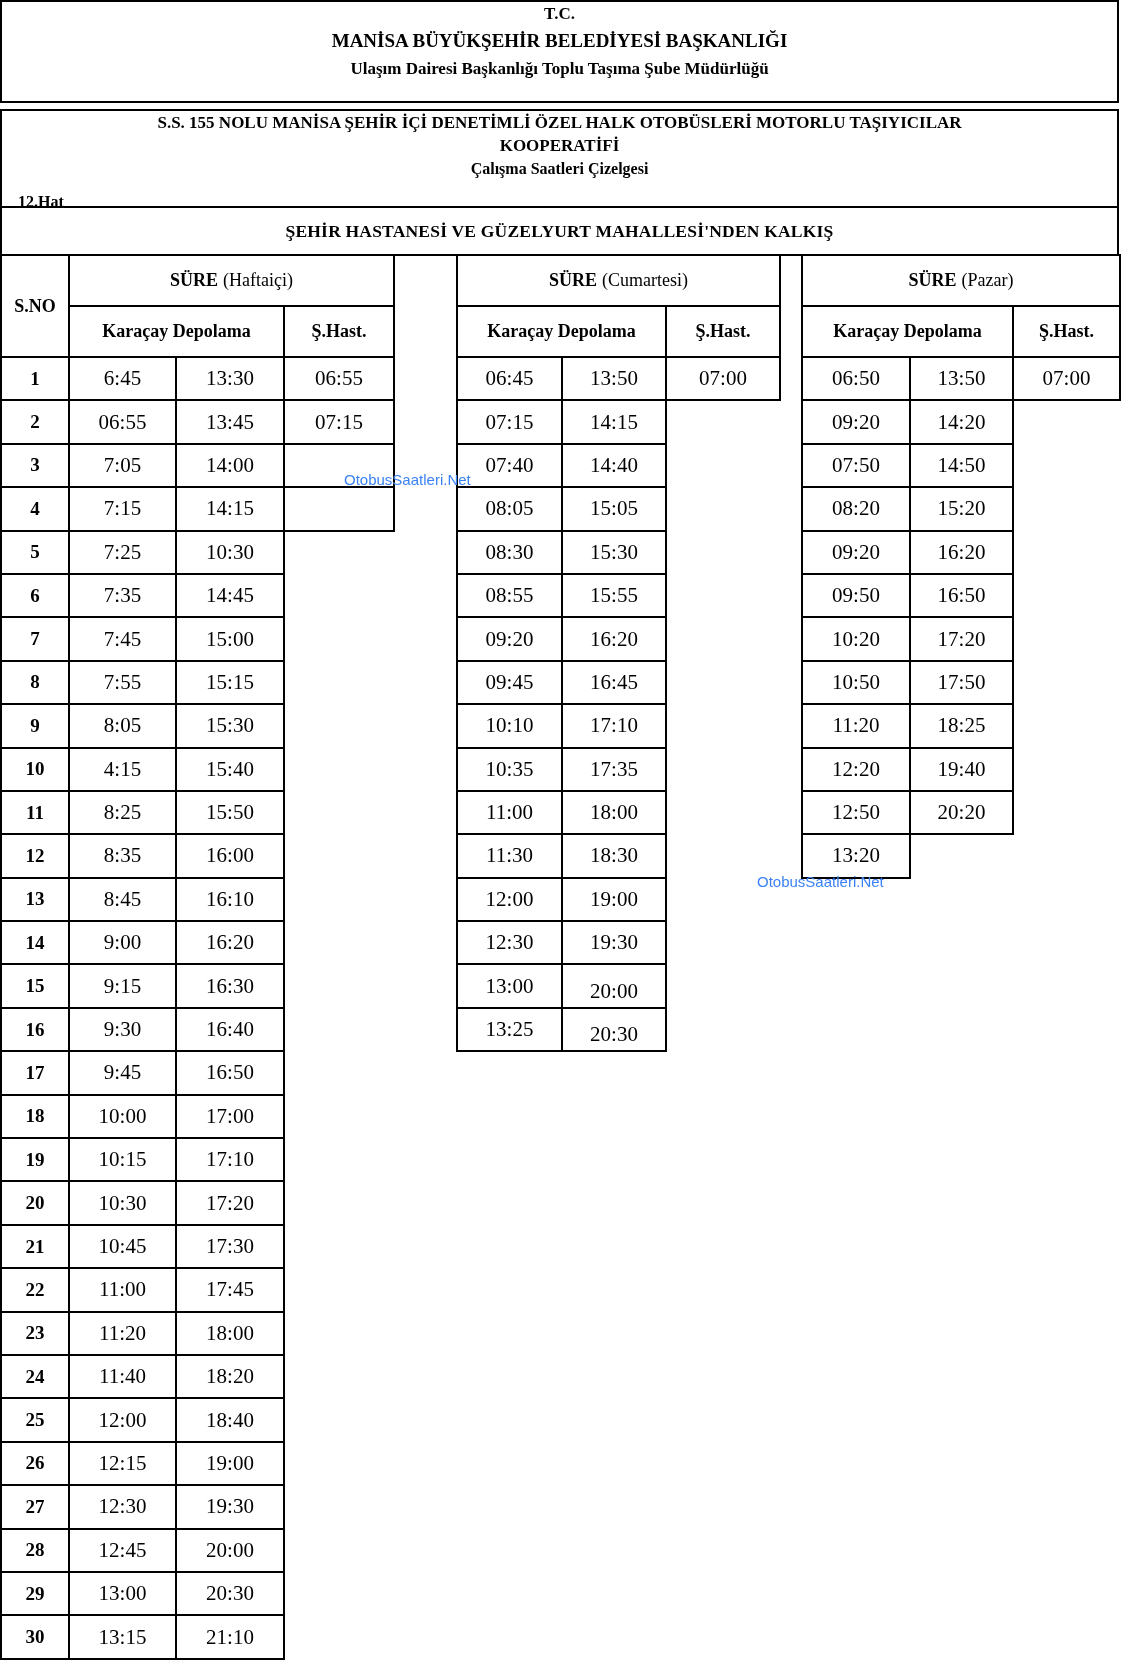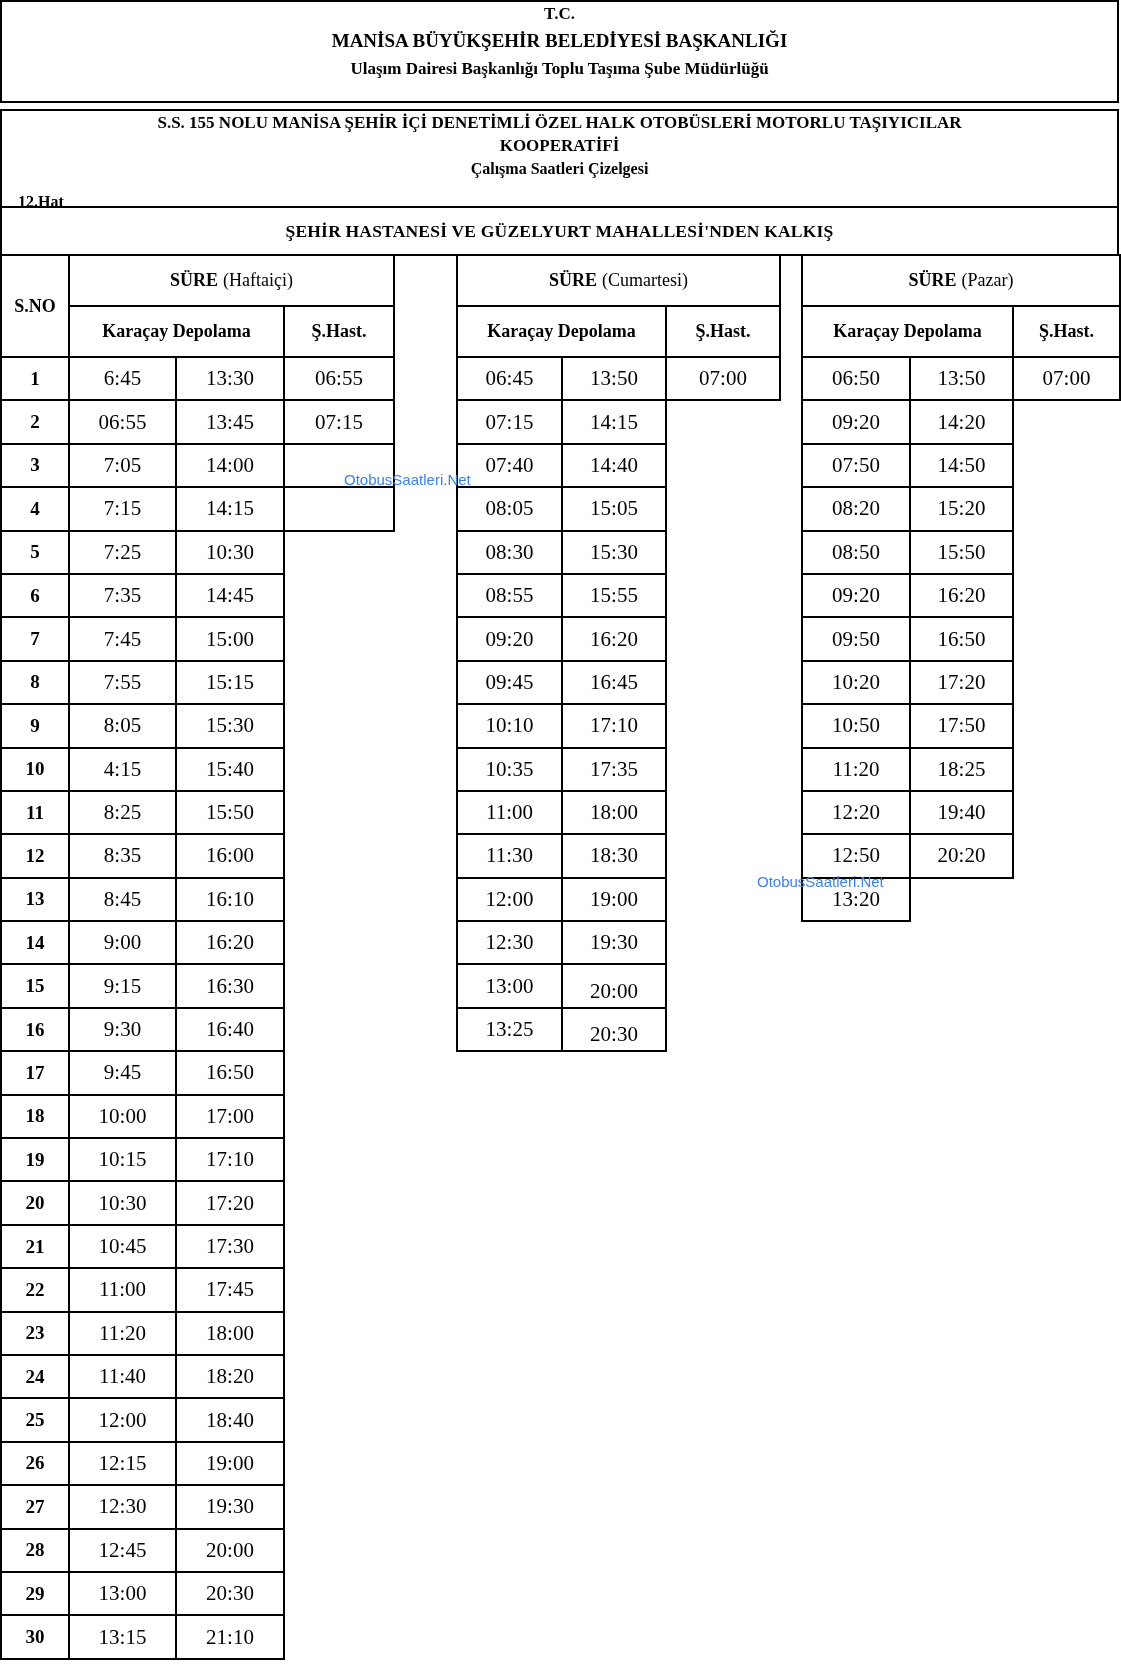--- a/index.html
+++ b/index.html
@@ -379,24 +379,20 @@
         </tr>
         <tr class="r">
           <td class="t">07:50</td>
           <td class="t">14:50</td>
         </tr>
         <tr class="r">
           <td class="t">08:20</td>
           <td class="t">15:20</td>
         </tr>
         <tr class="r">
-          <td class="t">08:50</td>
-          <td class="t">15:50</td>
-        </tr>
-        <tr class="r">
           <td class="t">09:20</td>
           <td class="t">16:20</td>
         </tr>
         <tr class="r">
           <td class="t">09:50</td>
           <td class="t">16:50</td>
         </tr>
         <tr class="r">
           <td class="t">10:20</td>
           <td class="t">17:20</td>

